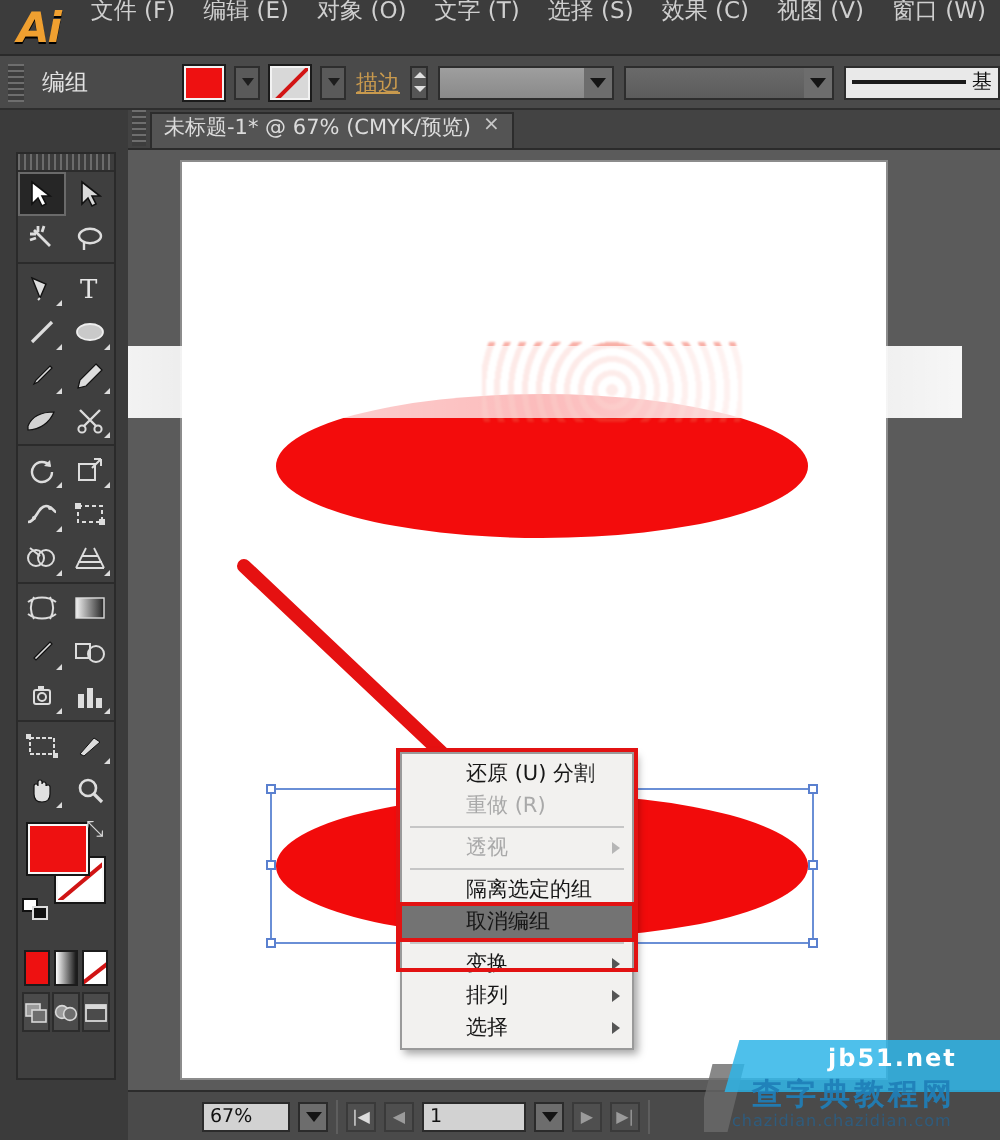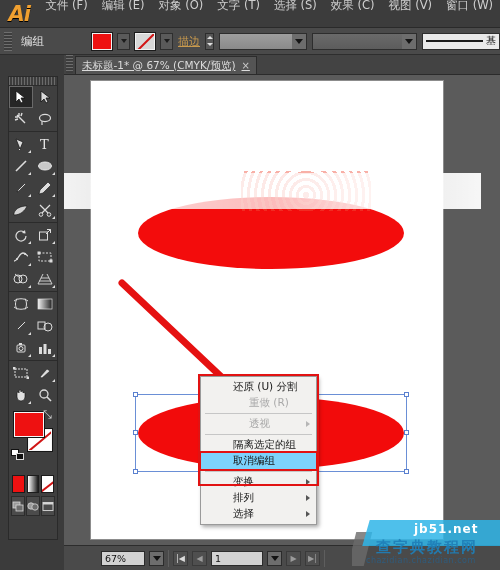--- a/index.html
+++ b/index.html
@@ -86,22 +86,22 @@
     position:absolute; left:64px; top:55px; width:436px; height:20px;
     background:#434343; border-bottom:1px solid #2b2b2b;
     display:flex; align-items:flex-end;
   }
   .tabgrip{
     width:7px;height:18px;margin:0 2px 1px 2px;
     background:repeating-linear-gradient(to bottom,#6e6e6e 0 1px,#3d3d3d 1px 3px);
   }
   .doctab{
     height:18px; background:#545454; border:1px solid #2c2c2c; border-bottom:none;
-    display:flex; align-items:center; gap:6px; padding:0 6px; color:#dcdcdc;
-    font-size:10.5px; white-space:nowrap; cursor:default;text-decoration:underline;
+    display:flex; gap:6px; padding:0 6px; color:#dcdcdc;
+    font-size:10.5px; white-space:nowrap; cursor:default;
   }
   .doctab .x{ color:#c8c8c8; font-size:10px; }
 
   
   .toolbox{
     position:absolute; left:8px; top:76px; width:50px; height:464px;
     background:#3f3f3f; border:1px solid #2a2a2a;
   }
   .tb-grip{
     height:9px; background:repeating-linear-gradient(to right,#6b6b6b 0 1px,#3d3d3d 1px 3px);
@@ -211,29 +211,29 @@
     position:absolute; left:200px; top:376px; width:117px;
     background:#f2f1ef; border:1px solid #9a9a9a;
     box-shadow:2px 2px 4px rgba(0,0,0,.35);
     padding:2px 0; z-index:40;
   }
   .mrow{
     height:16px; display:flex; align-items:center;
     padding:0 6px 0 32px; font-size:10.5px; color:#161616; white-space:nowrap;
     position:relative; cursor:default;text-align:right;
   }
-  .mrow.dim{ color:#a9a9a9;margin-left:16px; }
+  .mrow.dim{ color:#a9a9a9; }
   .mrow .sub{
     margin-left:auto; width:0;height:0;
     border-top:3px solid transparent;border-bottom:3px solid transparent;border-left:4px solid #555;
   }
   .mrow.dim .sub{ border-left-color:#b6b6b6; }
   .msep{ height:1px; background:#c6c6c6; margin:2px 4px; }
   .mrow.hl{
-    outline:2px solid #e21212; background:#7dd3fc; z-index:3;
+    outline:2px solid #e21212; background:#737373; z-index:3;
   }
   .ctx-redbox{
     position:absolute; left:198px; top:374px; width:121px; height:112px;
     border:2px solid #e21212; z-index:41; pointer-events:none;
   }
 
   
   .statusbar{
     position:absolute; left:64px; top:545px; width:436px; height:25px;
     background:#4a4a4a; border-top:1px solid #2c2c2c;

